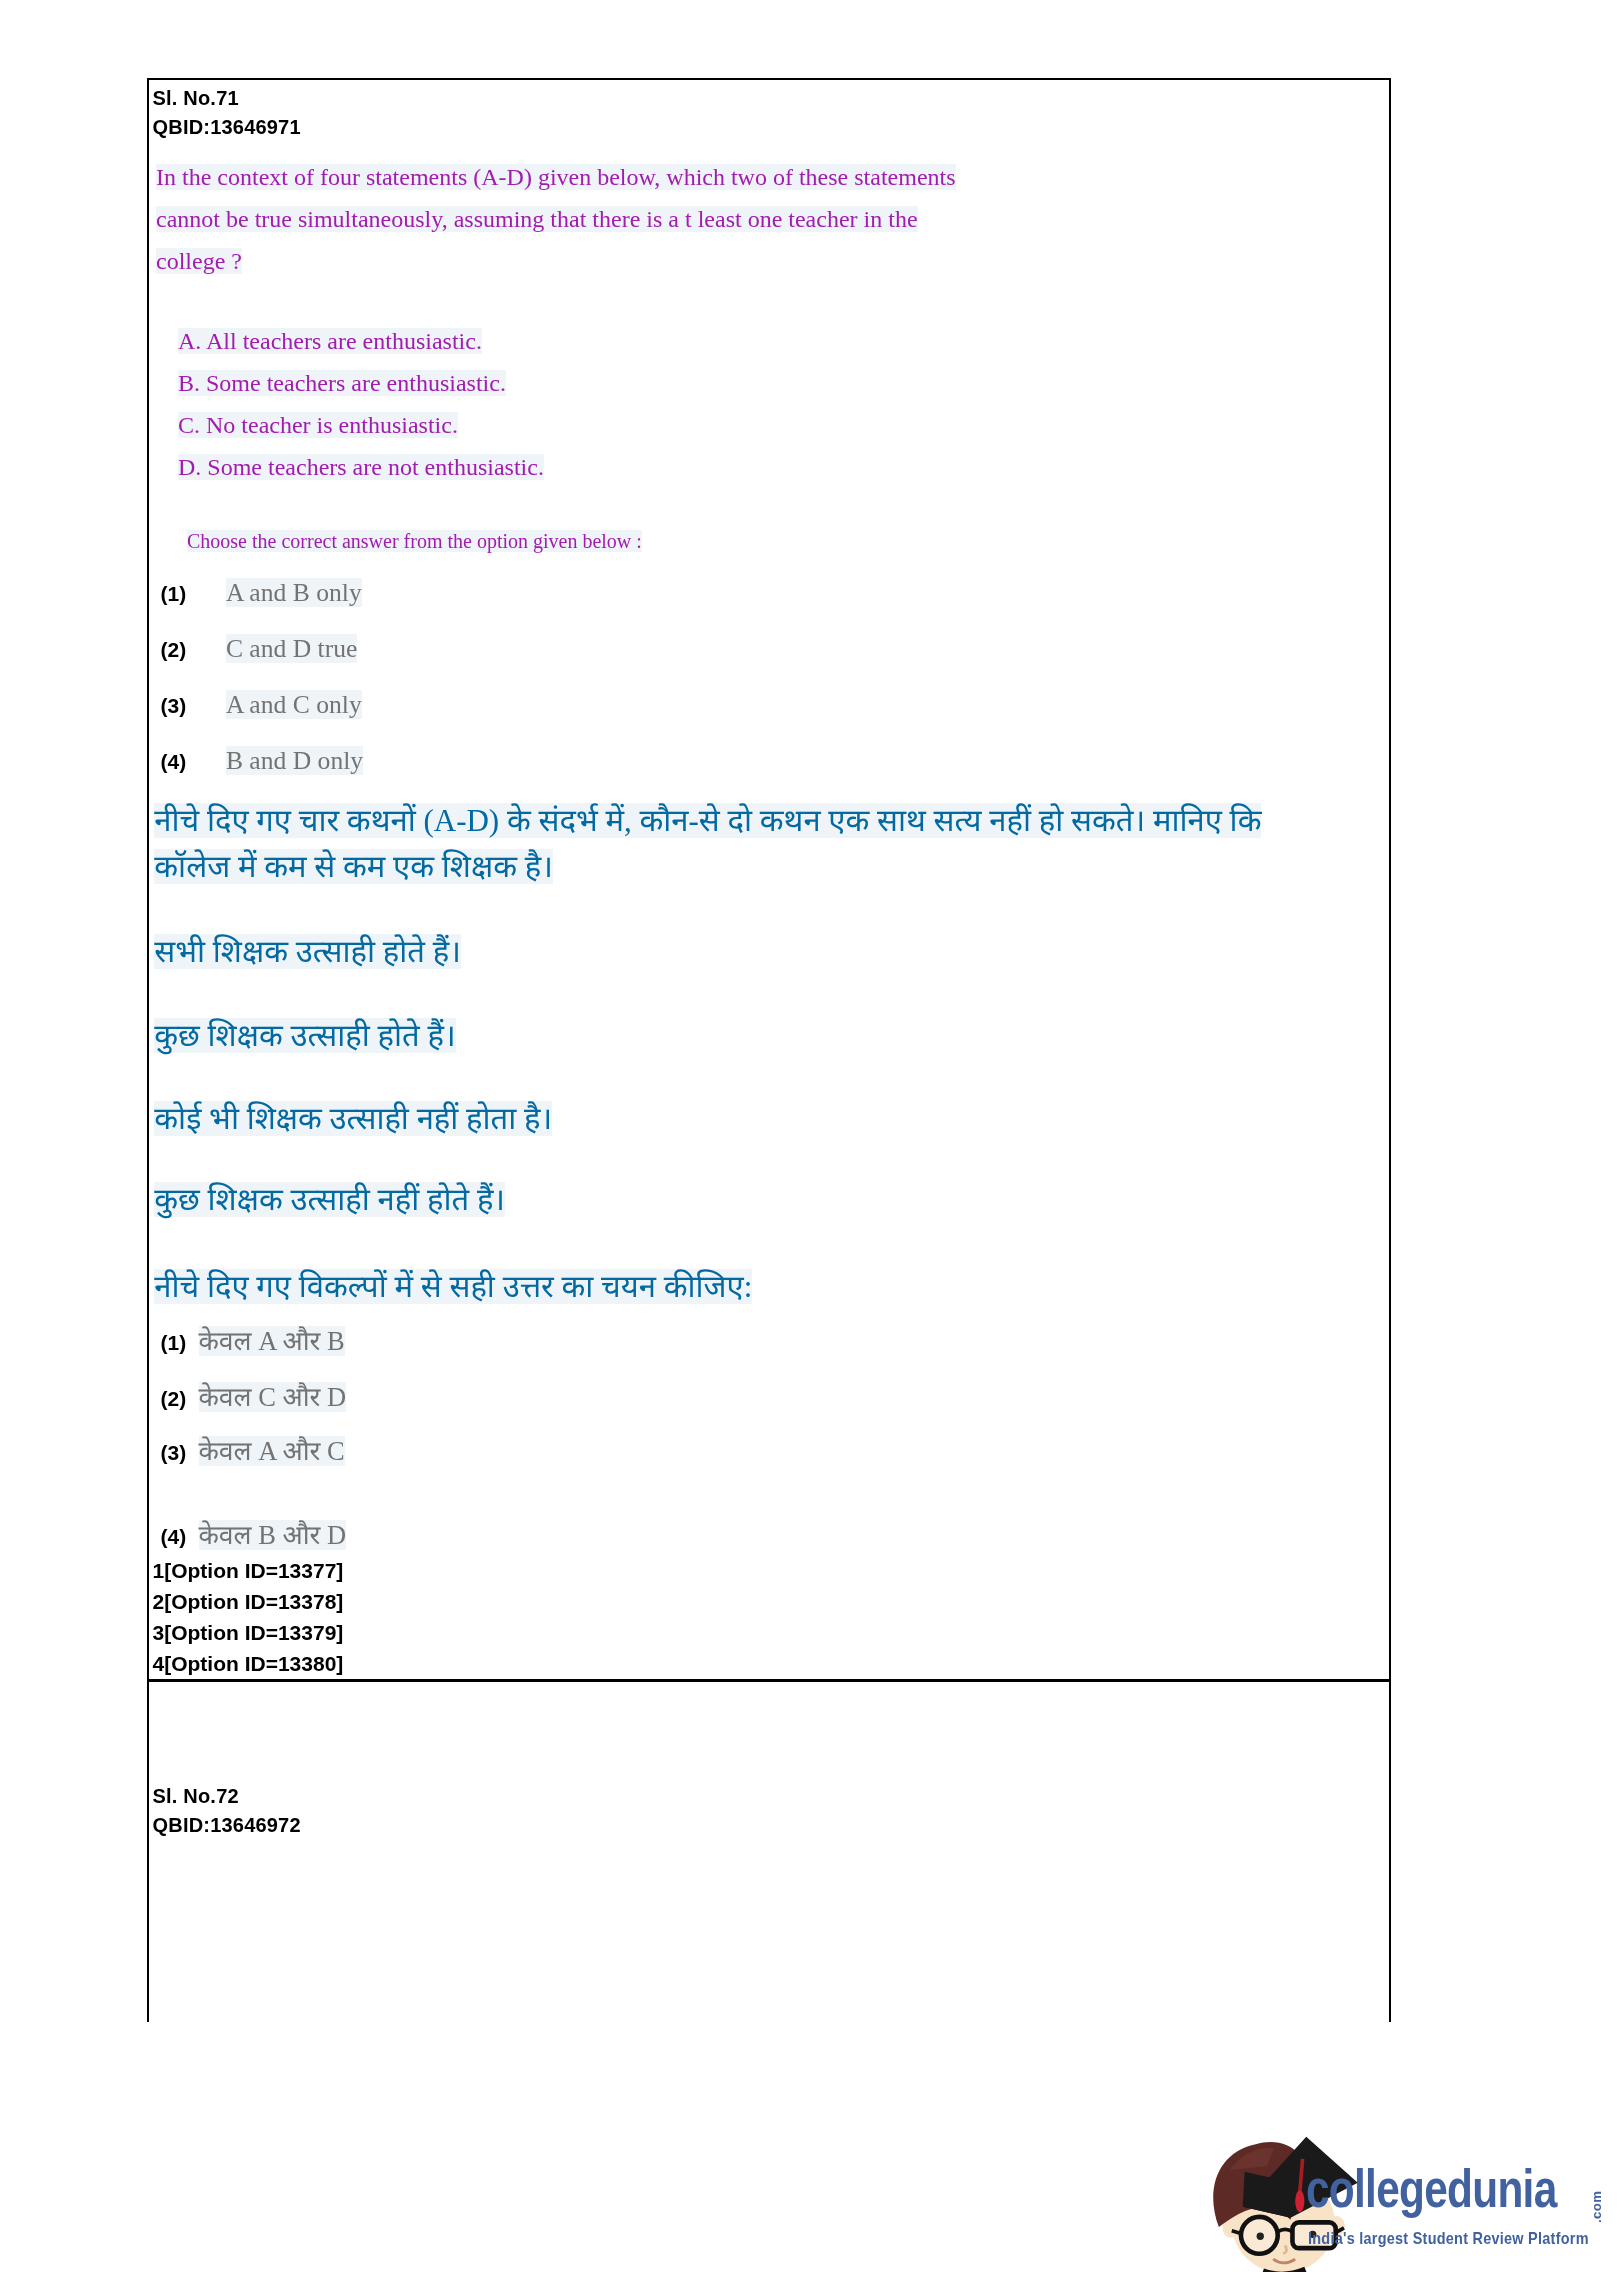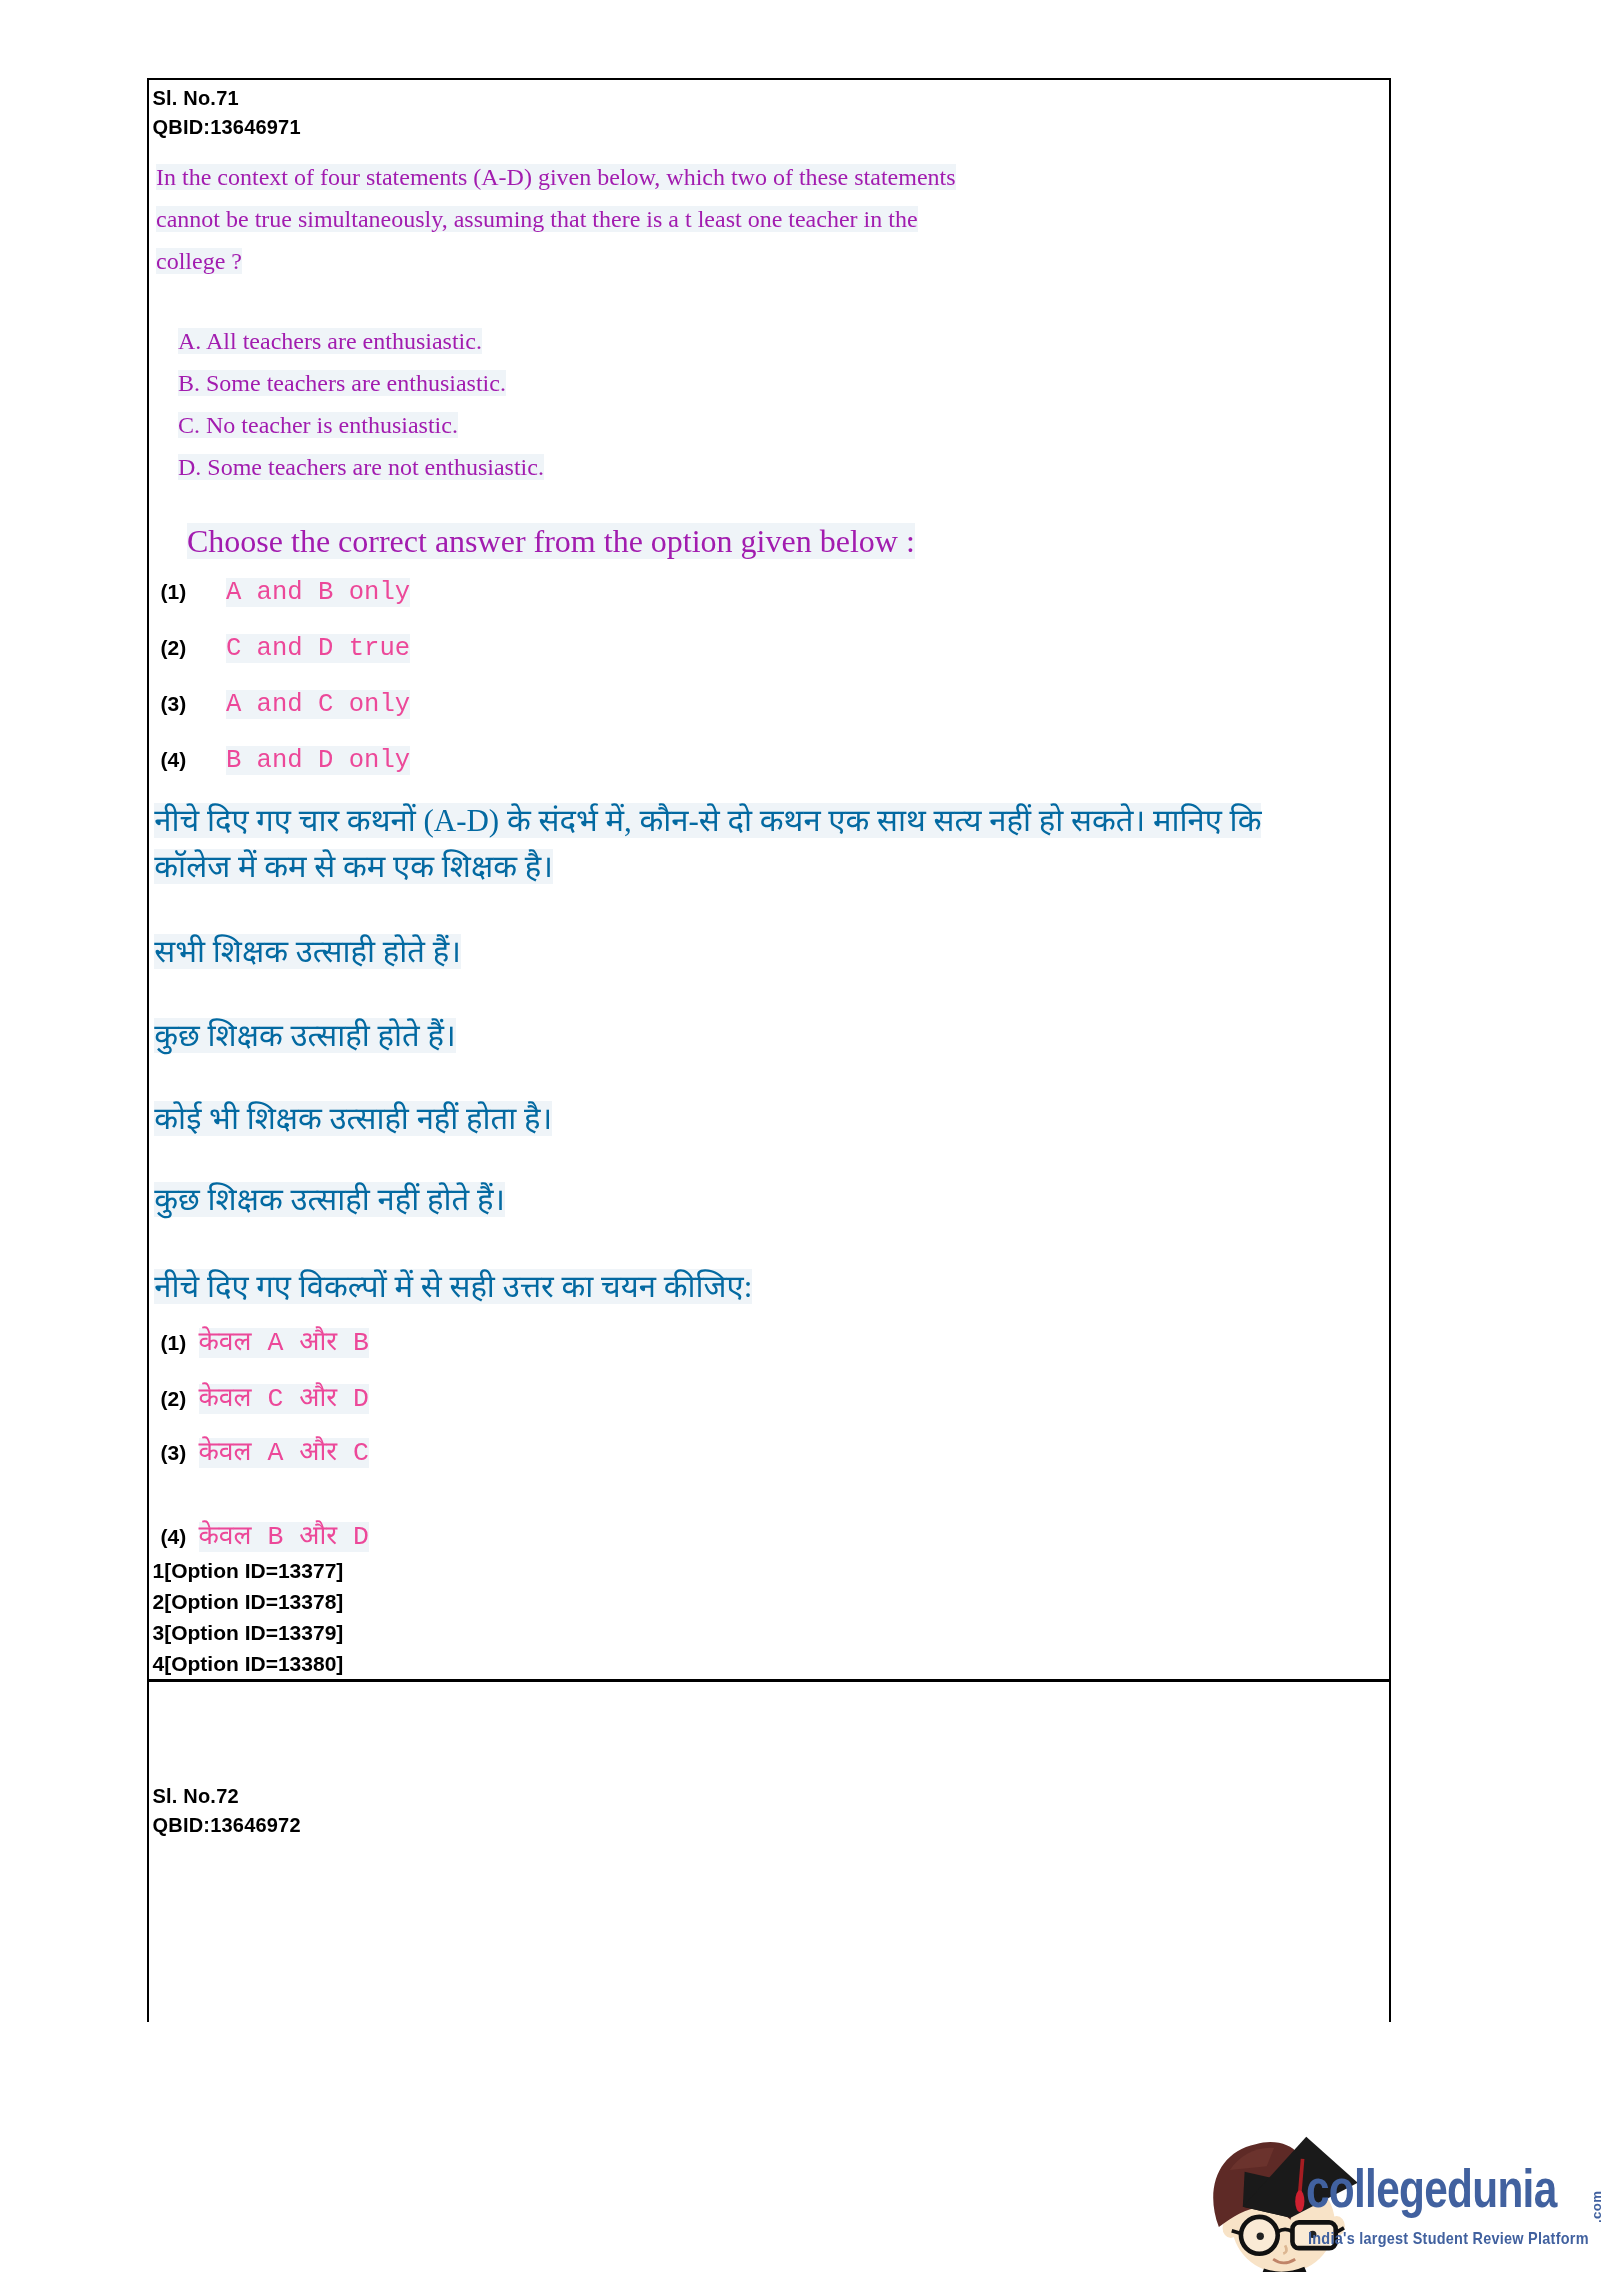--- a/index.html
+++ b/index.html
@@ -12,24 +12,24 @@
     position:absolute;left:147px;top:78px;width:1240px;height:1942px;
     border:2.6px solid #000;border-bottom:none;background:#fff;
   }
   .abs{position:absolute;}
   .hdr{font-weight:bold;font-size:20px;line-height:29px;letter-spacing:0.2px;white-space:nowrap;}
   .serif{font-family:"Liberation Serif","DejaVu Serif",serif;color:#a21caf;}
   .line{white-space:nowrap;}
   .tint{background:rgba(213,227,237,0.38);}
   .q-en{top:76px;left:7px;font-size:24px;line-height:42px;}
   .stmts-en{top:240px;left:29px;font-size:24px;line-height:42px;}
-  .choose-en{top:444px;left:7px;font-size:32px;line-height:35px;padding-left:31px;}
+  .choose-en{top:444px;left:7px;font-size:20px;line-height:35px;padding-left:31px;}
   .opt-row{position:absolute;left:11.5px;white-space:nowrap;}
   .opt-num{font-weight:bold;font-size:21px;font-family:"Liberation Sans","DejaVu Sans",sans-serif;display:inline-block;width:46px;}
-  .opt-txt{font-family:Liberation Mono, monospace;font-size:25.6px;color:#ec4899;}
+  .opt-txt{font-family:Liberation Serif, serif;font-size:25.6px;color:#737373;}
   .opt-txt.en{margin-left:19.4px;}
   .hi{font-size:31px;color:#0369a1;font-family:"Liberation Serif","DejaVu Serif",serif;}
   .q-hi{top:718px;left:5.3px;line-height:46px;}
   .stmt-hi{left:5.3px;white-space:nowrap;}
   .choose-hi{top:1184px;left:5.3px;white-space:nowrap;}
   .opt-txt.hi2{font-size:26.5px;margin-left:4px;}
   .optids{top:1475px;left:3.5px;font-weight:bold;font-size:21px;line-height:31px;text-align:right;}
   .divider{position:absolute;top:1599px;left:0;width:100%;height:2.6px;background:#000;}
   .hdr72{top:1702px;left:3.5px;}
   

